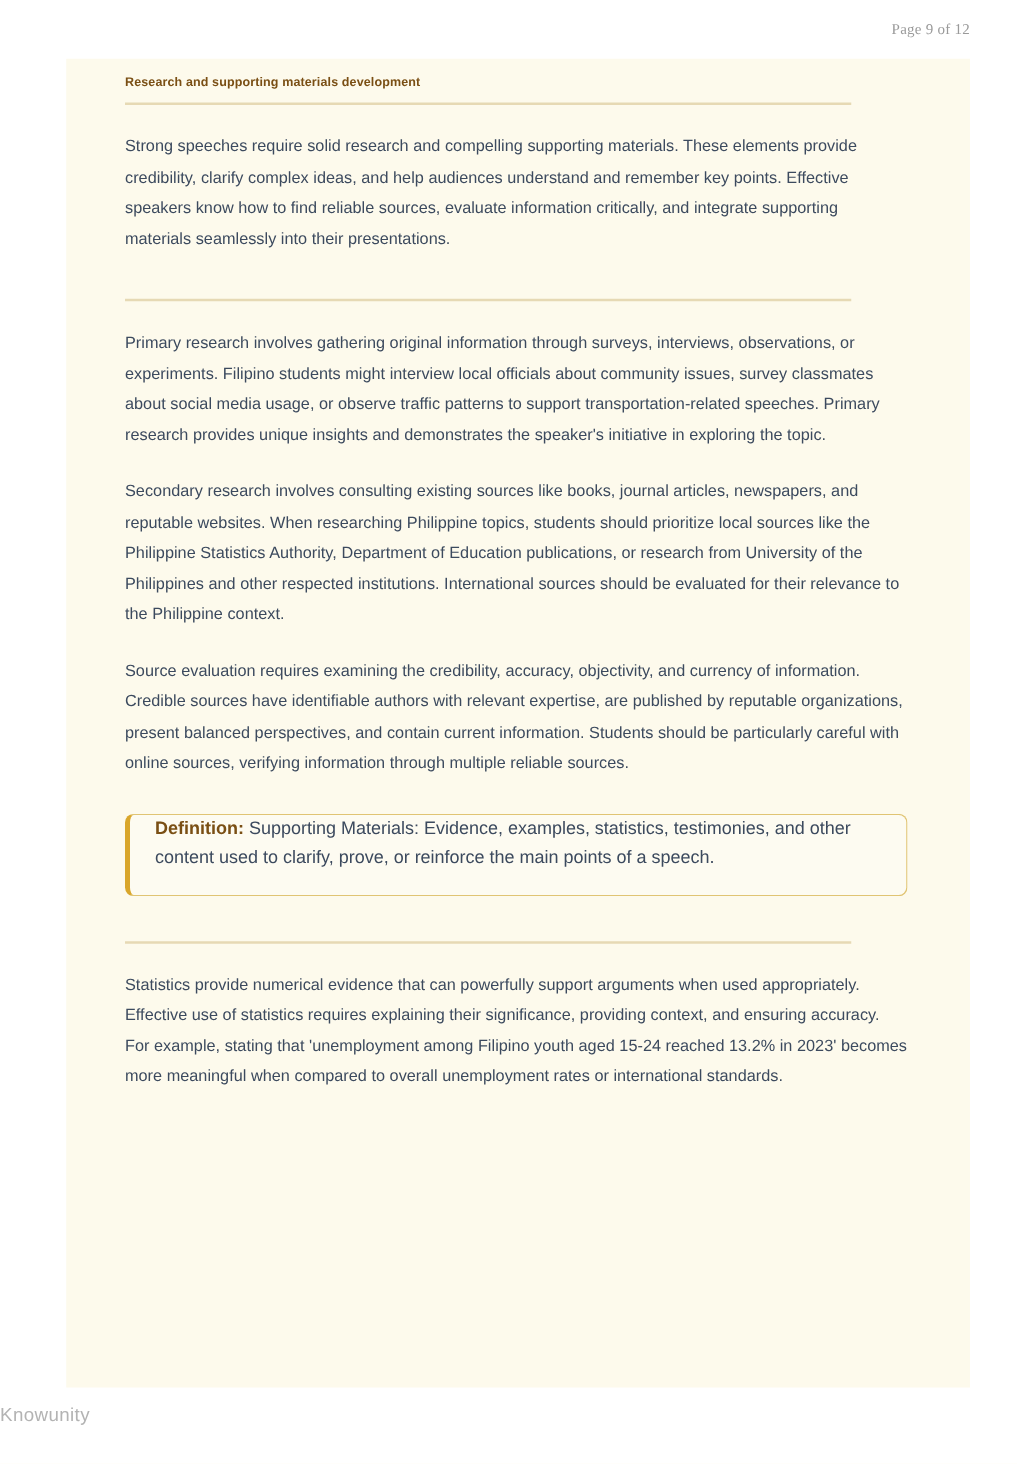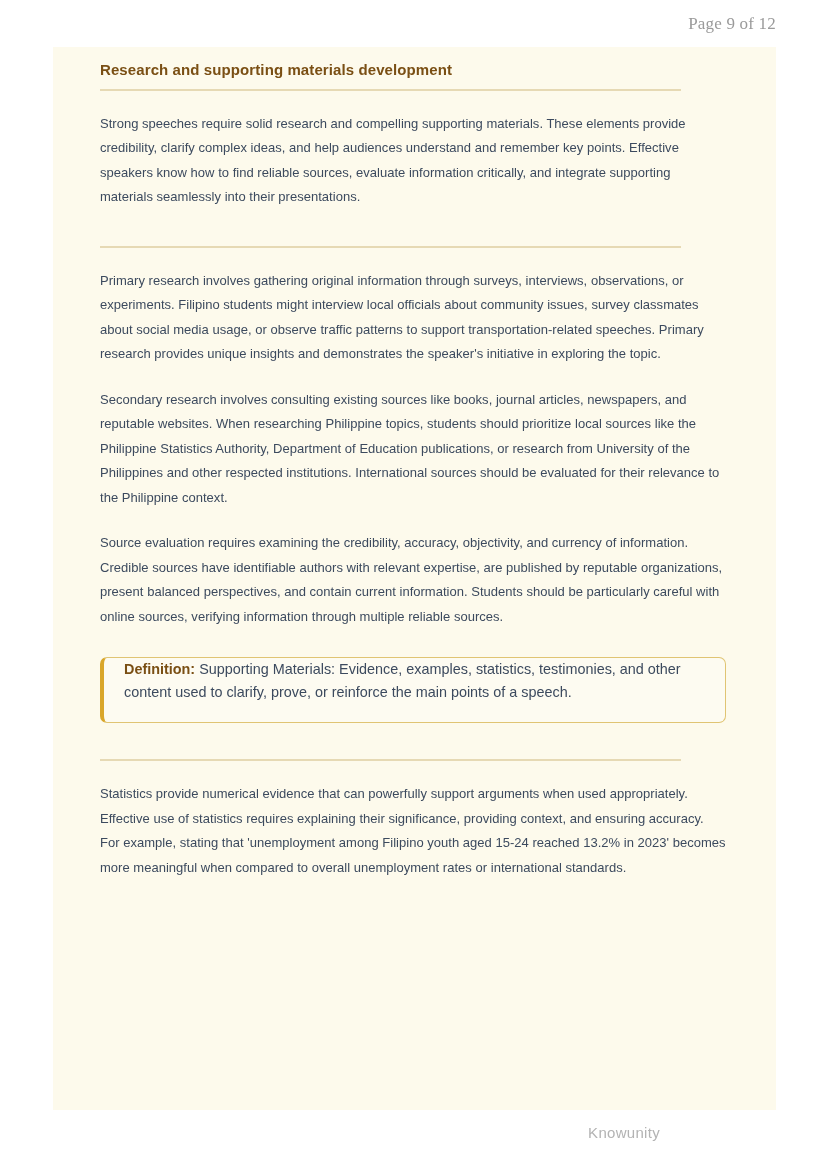--- a/index.html
+++ b/index.html
@@ -23,21 +23,21 @@
     width: 828px;
     height: 47px;
     box-sizing: border-box;
     padding-right: 52px;
     display: flex;
     align-items: center;
     justify-content: flex-end;
   }
   .page-indicator {
     font-family: "Liberation Serif", serif;
-    font-size: 17px;
+    font-size: 12px;
     color: #9a9a9a;
     letter-spacing: 0.2px;
   }
 
   
   .doc-panel {
     position: absolute;
     left: 53px;
     top: 47px;
     width: 723px;
@@ -46,21 +46,21 @@
     overflow: hidden;
   }
   .doc-inner {
     padding: 0 48px 0 47px;
   }
 
   
   .section-heading {
     margin: 0;
     padding-top: 13px;
-    font-size: 15px;
+    font-size: 10px;
     font-weight: bold;
     color: #7a4f14;
     letter-spacing: 0.1px;
     line-height: 1.3;
   }
   .heading-rule {
     margin-top: 9px;
     margin-bottom: 0;
     height: 2px;
     width: 581px;
@@ -107,21 +107,21 @@
     font-weight: bold;
     color: #7a4f14;
   }
 
   
   .doc-footer {
     position: absolute;
     left: 0;
     top: 1124px;
     width: 660px;
-    text-align: right;
+    text-align: left;
   }
   .footer-brand {
     font-size: 15px;
     color: #b3b3b3;
     letter-spacing: 0.3px;
   }
 </style>
 </head>
 <body>
 

